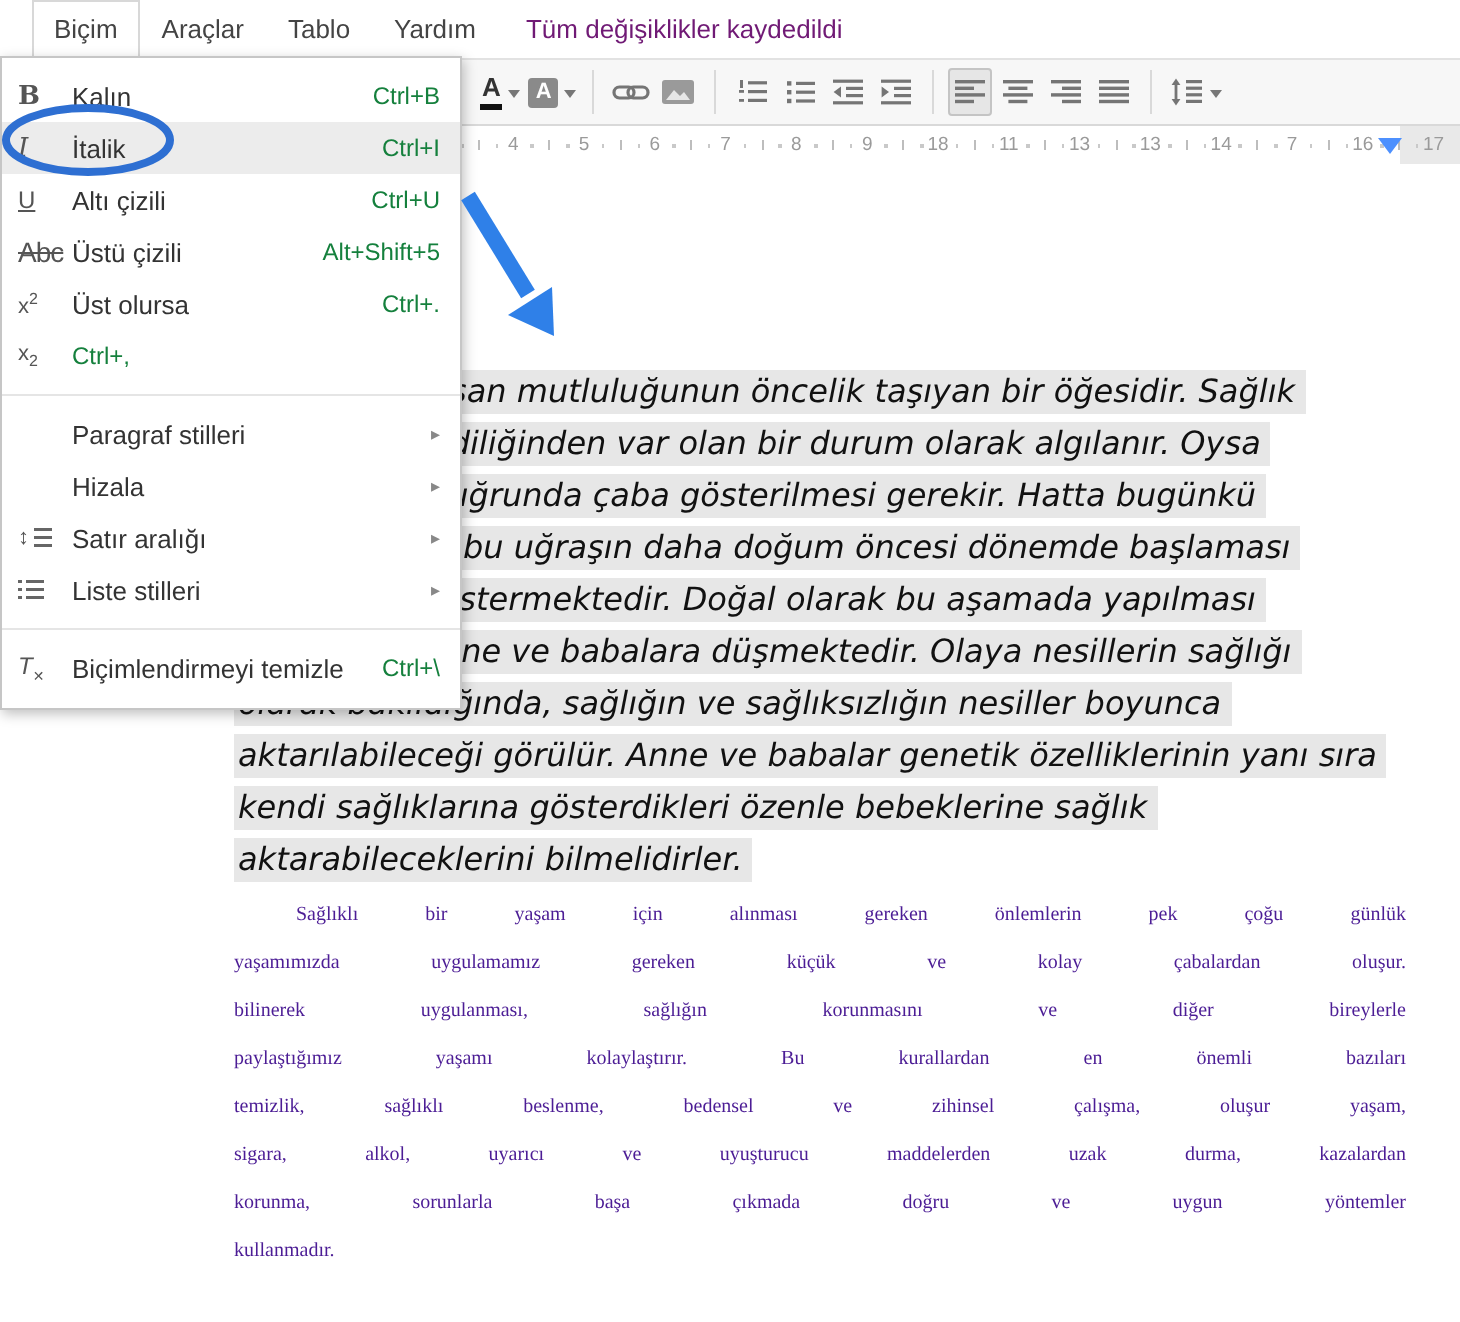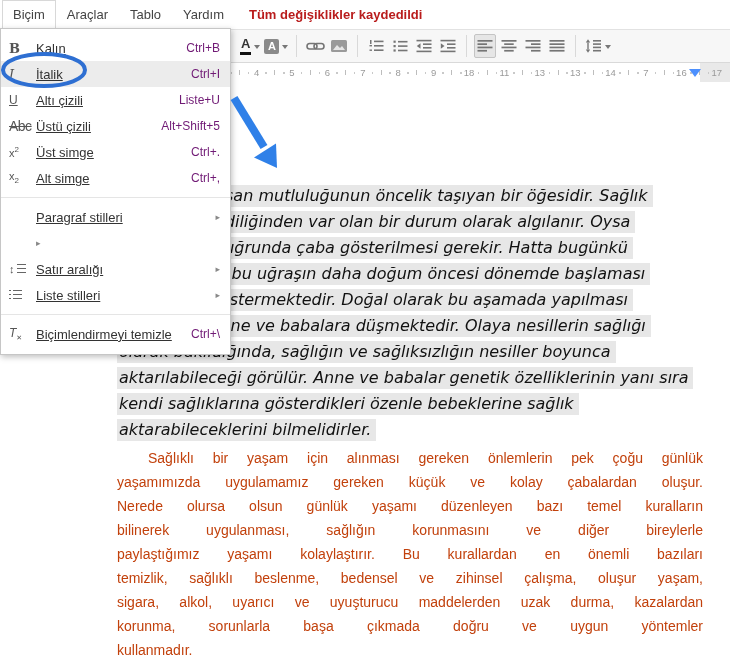--- a/index.html
+++ b/index.html
@@ -1,24 +1,24 @@
 <!DOCTYPE html>
 <html><head>
 <meta charset="utf-8">
 <style>
   * { margin:0; padding:0; box-sizing:border-box; }
   html,body { width:730px; height:661px; }
   body { position:relative; background:#fff; font-family:"Liberation Sans",sans-serif; overflow:hidden; }
 
   
   .menubar { position:absolute; top:0; left:0; right:0; height:29px; display:flex; align-items:stretch;
-             padding-left:2px; font-size:13px; color:#444; z-index:22; background:#fff; }
+             padding-left:16px; font-size:13px; color:#444; z-index:22; background:#fff; }
   .mb-item { padding:7px 11px 0; cursor:default; }
   .mb-item.active { background:#fff; border:1px solid #d8d8d8; border-bottom:none; padding:6px 10px 0; }
-  .mb-status { color:#b91c1c; padding:7px 0 0 14px;font-weight:bold; }
+  .mb-status { color:#701a75; padding:7px 0 0 14px; }
 
   
   .toolbar { position:absolute; top:29px; left:0; right:0; height:34px; background:#f7f7f7;
              border-top:1px solid #e2e2e2; border-bottom:1px solid #d9d9d9;
              display:flex; align-items:center; padding-left:238px; z-index:5; }
   .tb-btn { height:24px; min-width:22px; display:flex; align-items:center; justify-content:center;
             border:1px solid transparent; border-radius:2px; margin:0 1px; }
   .tb-btn.active { background:#e6e6e6; border-color:#c4c4c4; }
   .caret { width:0; height:0; border:3px solid transparent; border-top:4px solid #777; margin:4px 0 0 3px; }
   .tb-sep { width:1px; height:22px; background:#d9d9d9; margin:0 6px; }
@@ -36,34 +36,34 @@
   .ruler-marker { position:absolute; top:6px; width:0; height:0; border-left:6px solid transparent;
                   border-right:6px solid transparent; border-top:8px solid #4d90fe; }
 
   
   .doc { position:absolute; inset:82px 0 0 0; background:#fff; z-index:1; }
   .para1 { position:absolute; left:117px; top:101px; font-family:"DejaVu Sans",sans-serif;
            font-style:italic; font-size:16px; color:#111; }
   .p1-line { height:26px; line-height:26px; white-space:nowrap; }
   .p1-line .hl { background:#e7e7e7; padding:1px 5px 2px 2px; }
   .p1-indent { text-indent:33px; }
-  .para2 { position:absolute; left:117px; top:364px; width:586px; font-family:Liberation Sans, sans-serif;
-           font-size:14px; color:#c2410c; }
+  .para2 { position:absolute; left:117px; top:364px; width:586px; font-family:Liberation Serif, serif;
+           font-size:10px; color:#4c1d95; }
   .p2-line { height:24px; line-height:24px; text-align:justify; text-align-last:justify; }
   .p2-line.last { text-align:left; text-align-last:left; }
   .p2-indent { padding-left:31px; }
 
   
   .menu { position:absolute; left:0; top:28px; width:231px; background:#fff; border:1px solid #c6c6c6;
           box-shadow:1px 2px 6px rgba(0,0,0,.25); padding:6px 0 7px; z-index:30; font-size:13px; color:#333; }
   .menu-item { display:flex; align-items:center; height:26px; padding:0 10px 0 8px; }
   .menu-item.hl { background:#ececec; }
   .mi-icon { width:27px; color:#555; display:flex; align-items:center; }
-  .mi-label { flex:1;text-decoration:underline; }
-  .mi-short { color:#701a75; font-size:12px; }
+  .mi-label { flex:1; }
+  .mi-short { color:#15803d; font-size:12px; }
   .mi-arrow { color:#888; font-size:9px; }
   .menu-div { border-top:1px solid #e5e5e5; margin:6px 0; }
 
   .g-serif { font-family:"DejaVu Serif",serif; font-size:13px; }
   .g-bold { font-weight:bold; }
   .g-ital { font-style:italic; }
   .g-und { text-decoration:underline; font-size:12px; }
   .g-str { font-size:14px; text-decoration:line-through; letter-spacing:-0.5px; }
   .g-xs { font-size:11px; } .g-xs sup,.g-xs sub { font-size:8px; }
   .g-ls { display:flex; align-items:center; gap:2px; }
@@ -283,21 +283,20 @@
       <div class="p1-line"><span class="hl">gerektiğini göstermektedir. Doğal olarak bu aşamada yapılması</span></div>
       <div class="p1-line"><span class="hl">gerekenler anne ve babalara düşmektedir. Olaya nesillerin sağlığı</span></div>
       <div class="p1-line"><span class="hl">olarak bakıldığında, sağlığın ve sağlıksızlığın nesiller boyunca</span></div>
       <div class="p1-line"><span class="hl">aktarılabileceği görülür. Anne ve babalar genetik özelliklerinin yanı sıra</span></div>
       <div class="p1-line"><span class="hl">kendi sağlıklarına gösterdikleri özenle bebeklerine sağlık</span></div>
       <div class="p1-line"><span class="hl">aktarabileceklerini bilmelidirler.</span></div>
     </div>
   <div class="para2">
       <div class="p2-line p2-indent">Sağlıklı bir yaşam için alınması gereken önlemlerin pek çoğu günlük</div>
       <div class="p2-line">yaşamımızda uygulamamız gereken küçük ve kolay çabalardan oluşur.</div>
-      <div class="p2-line">Nerede olursa olsun günlük yaşamı düzenleyen bazı temel kuralların</div>
       <div class="p2-line">bilinerek uygulanması, sağlığın korunmasını ve diğer bireylerle</div>
       <div class="p2-line">paylaştığımız yaşamı kolaylaştırır. Bu kurallardan en önemli bazıları</div>
       <div class="p2-line">temizlik, sağlıklı beslenme, bedensel ve zihinsel çalışma, oluşur yaşam,</div>
       <div class="p2-line">sigara, alkol, uyarıcı ve uyuşturucu maddelerden uzak durma, kazalardan</div>
       <div class="p2-line">korunma, sorunlarla başa çıkmada doğru ve uygun yöntemler</div>
       <div class="p2-line last">kullanmadır.</div>
     </div>
 </div>
 
 <div class="menu">
@@ -313,51 +312,51 @@
         <span class="g-serif g-ital">I</span>
       </div>
       <div class="mi-label">İtalik</div>
       <div class="mi-short">Ctrl+I</div>
     </div>
     <div class="menu-item">
       <div class="mi-icon">
         <span class="g-und">U</span>
       </div>
       <div class="mi-label">Altı çizili</div>
-      <div class="mi-short">Liste+U</div>
+      <div class="mi-short">Ctrl+U</div>
     </div>
     <div class="menu-item">
       <div class="mi-icon">
         <span class="g-str">Abc</span>
       </div>
       <div class="mi-label">Üstü çizili</div>
       <div class="mi-short">Alt+Shift+5</div>
     </div>
     <div class="menu-item">
       <div class="mi-icon">
         <span class="g-xs">x<sup>2</sup></span>
       </div>
-      <div class="mi-label">Üst simge</div>
+      <div class="mi-label">Üst olursa</div>
       <div class="mi-short">Ctrl+.</div>
     </div>
     <div class="menu-item">
       <div class="mi-icon">
         <span class="g-xs">x<sub>2</sub></span>
       </div>
-      <div class="mi-label">Alt simge</div>
       <div class="mi-short">Ctrl+,</div>
     </div>
     <div class="menu-div"></div>
     <div class="menu-item">
       <div class="mi-icon"></div>
       <div class="mi-label">Paragraf stilleri</div>
       <div class="mi-arrow">▸</div>
     </div>
     <div class="menu-item">
       <div class="mi-icon"></div>
+      <div class="mi-label">Hizala</div>
       <div class="mi-arrow">▸</div>
     </div>
     <div class="menu-item">
       <div class="mi-icon">
         <span class="g-ls">
           <span class="g-ar">↕</span>
           <span class="g-bars"></span>
         </span>
       </div>
       <div class="mi-label">Satır aralığı</div>

